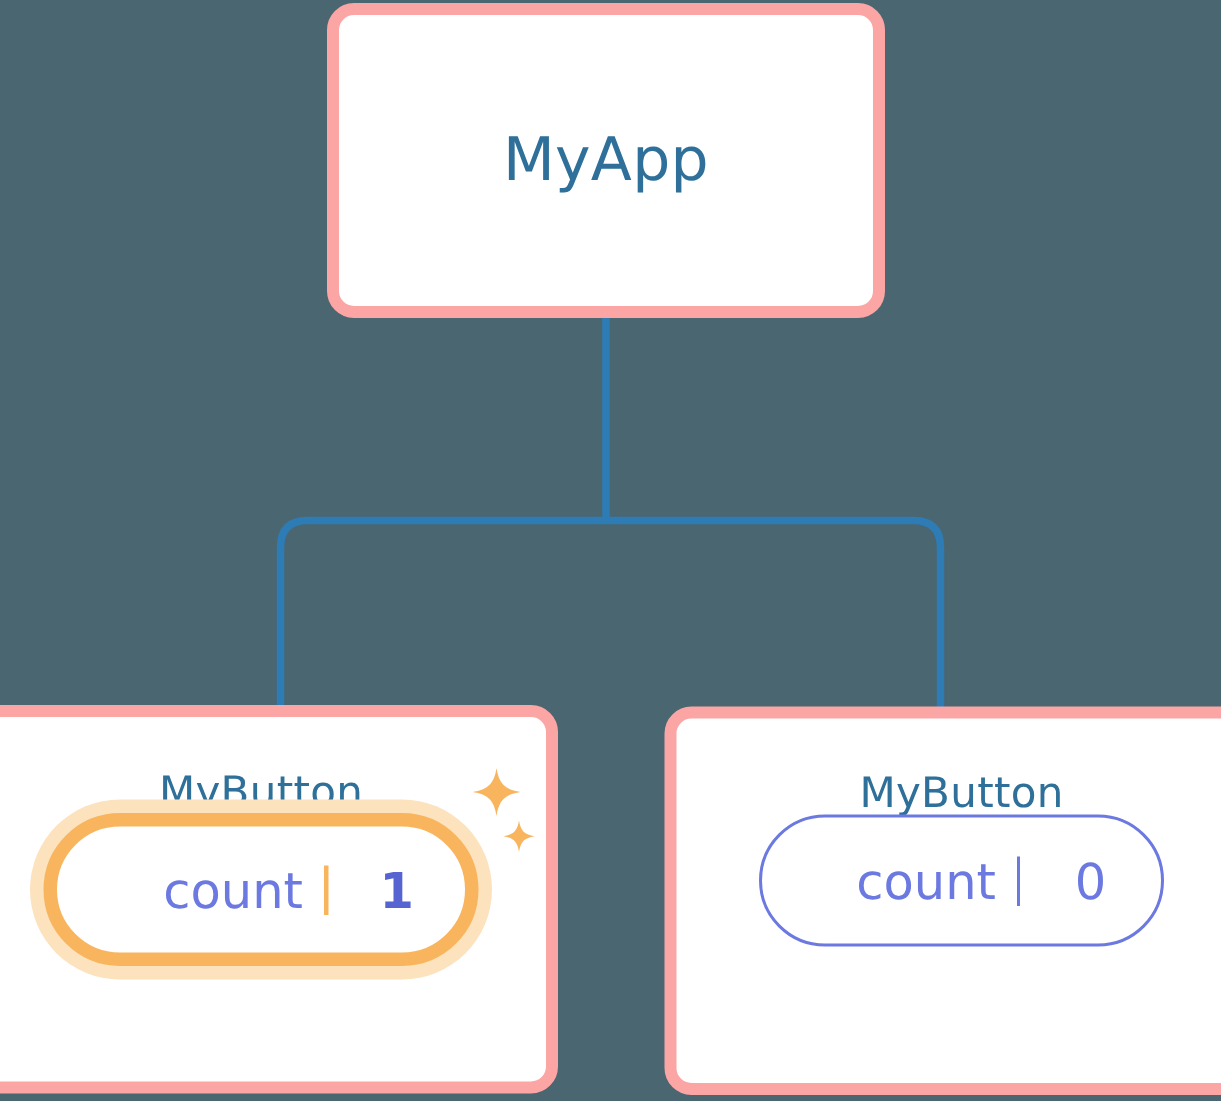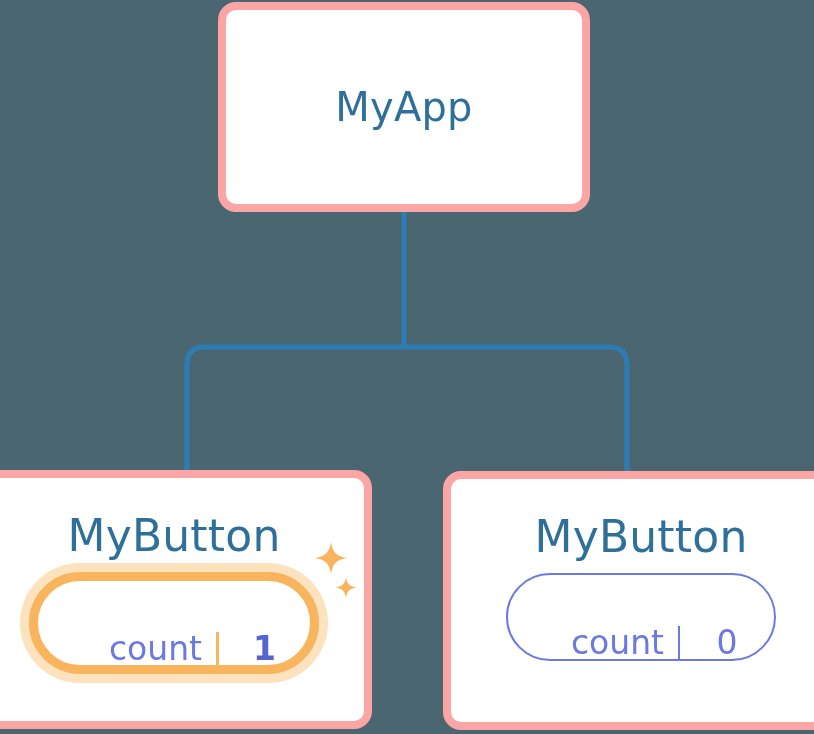--- a/index.html
+++ b/index.html
@@ -75,36 +75,36 @@
     letter-spacing: 0.2px;
     line-height: 1;
     white-space: nowrap;
   }
 
   #node-myapp .node-title {
     font-size: 40px;
   }
 
   .node-title-sub {
-    font-size: 44px;
-    margin-bottom: 14px;
+    font-size: 28px;
+    margin-bottom: 0;
   }
 
   
   .pill-wrap {
     position: relative;
     display: flex;
     align-items: center;
     justify-content: center;
   }
 
   .pill {
     position: relative;
     display: flex;
-    align-items: flex-end;
+    align-items: center;
     height: 88px;
     border-radius: 46px;
     background: #ffffff;
     box-sizing: border-box;
     overflow: hidden;
   }
 
   .pill-cell {
     display: flex;
     align-items: center;

